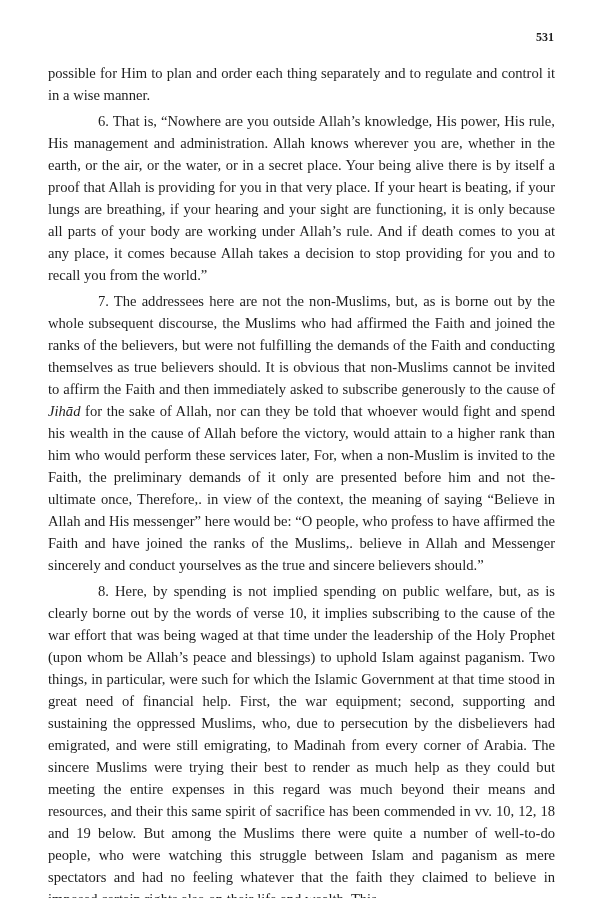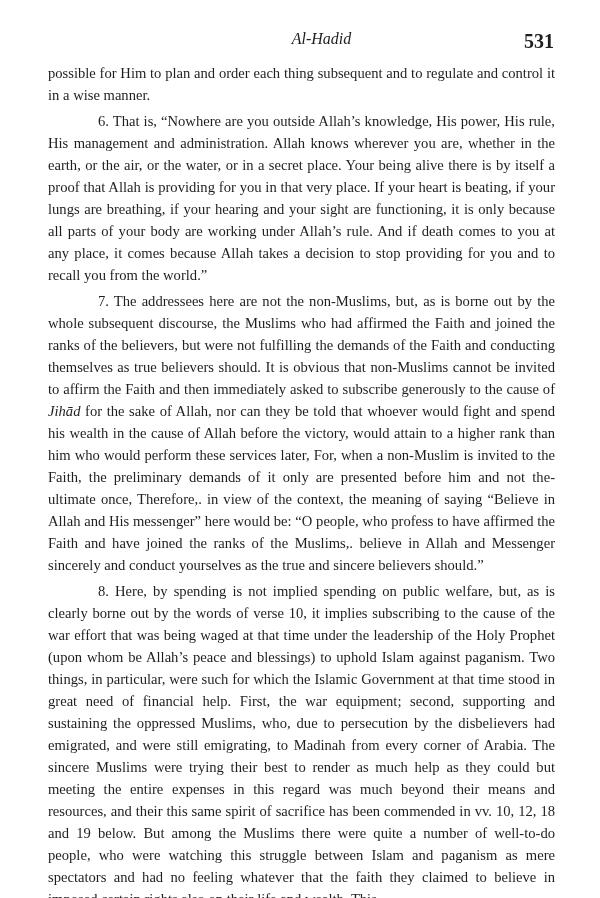--- a/index.html
+++ b/index.html
@@ -13,44 +13,43 @@
     .header {
       position: absolute; top: 30px; left: 48px; width: 507px; height: 24px;
     }
     .running-title {
       position: absolute; left: 0; width: 100%; top: 0;
       text-align: center; font-style: italic; font-size: 16px;
       padding-left: 40px; box-sizing: border-box;
     }
     .page-number {
       position: absolute; right: 1px; top: 0;
-      font-weight: bold; font-size: 20px;
+      font-weight: bold; font-size: 12px;
     }
     .body-text {
       position: absolute; top: 62px; left: 48px; width: 507px;
       font-size: 14.6px; line-height: 22px;
     }
     .body-text p {
       margin: 0; text-align: justify;
     }
     .body-text p.note { text-indent: 50px; margin-top: 4px; }
     .body-text p.cont { text-indent: 0; }
     .ital { font-style: italic; }
   </style>
 </head>
 <body>
 
 <div class="header">
-  <span class="running-title">Al-Hadid</span>
   <span class="page-number">531</span>
 </div>
 
 <div class="body-text">
   <p class="cont">
-    <span>possible for Him to plan and order each thing subsequent and to regulate and control it in a wise manner.</span>
+    <span>possible for Him to plan and order each thing separately and to regulate and control it in a wise manner.</span>
   </p>
   <p class="note">
     <span>6.</span>
     <span>That is, “Nowhere are you outside Allah’s knowledge, His power, His rule, His management and administration. Allah knows wherever you are, whether in the earth, or the air, or the water, or in a secret place. Your being alive there is by itself a proof that Allah is providing for you in that very place. If your heart is beating, if your lungs are breathing, if your hearing and your sight are functioning, it is only because all parts of your body are working under Allah’s rule. And if death comes to you at any place, it comes because Allah takes a decision to stop providing for you and to recall you from the world.”</span>
   </p>
   <p class="note">
     <span>7.</span>
     <span>The addressees here are not the non-Muslims, but, as is borne out by the whole subsequent discourse, the Muslims who had affirmed the Faith and joined the ranks of the believers, but were not fulfilling the demands of the Faith and conducting themselves as true believers should. It is obvious that non-Muslims cannot be invited to affirm the Faith and then immediately asked to subscribe generously to the cause of </span><span class="ital">Jihād</span><span> for the sake of Allah, nor can they be told that whoever would fight and spend his wealth in the cause of Allah before the victory, would attain to a higher rank than him who would perform these services later, For, when a non-Muslim is invited to the Faith, the preliminary demands of it only are presented before him and not the-ultimate once, Therefore,. in view of the context, the meaning of saying “Believe in Allah and His messenger” here would be: “O people, who profess to have affirmed the Faith and have joined the ranks of the Muslims,. believe in Allah and Messenger sincerely and conduct yourselves as the true and sincere believers should.”</span>
   </p>
   <p class="note">

